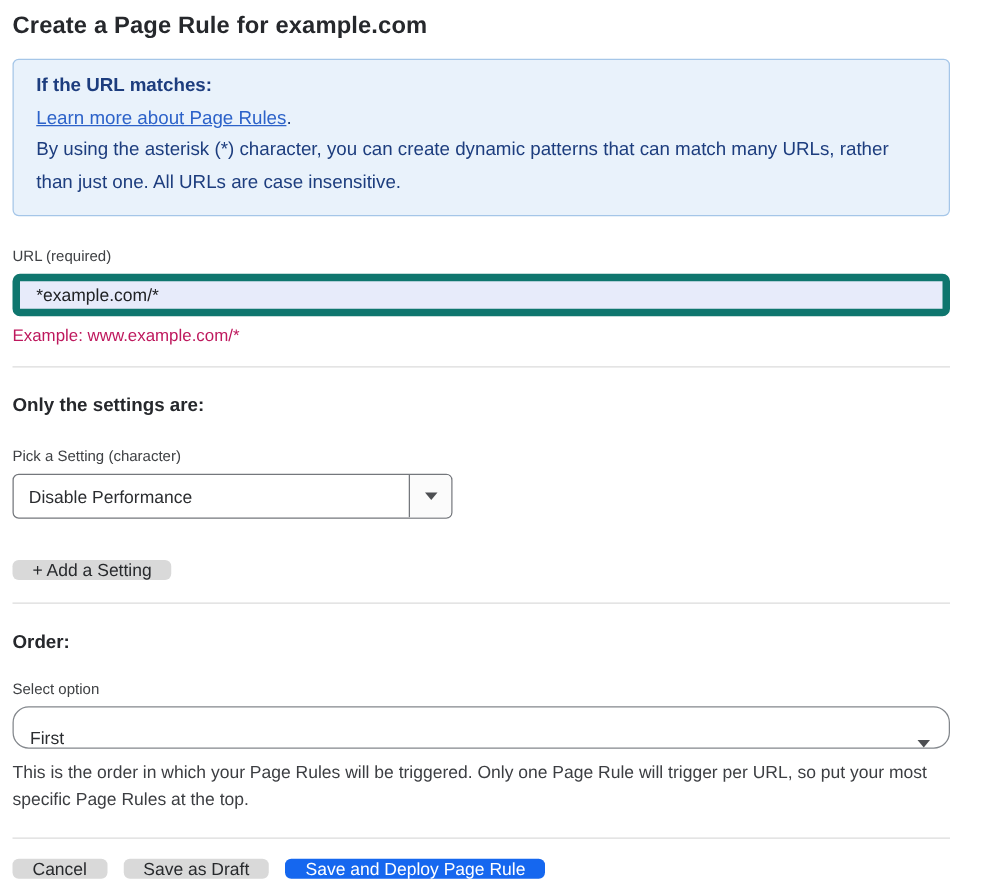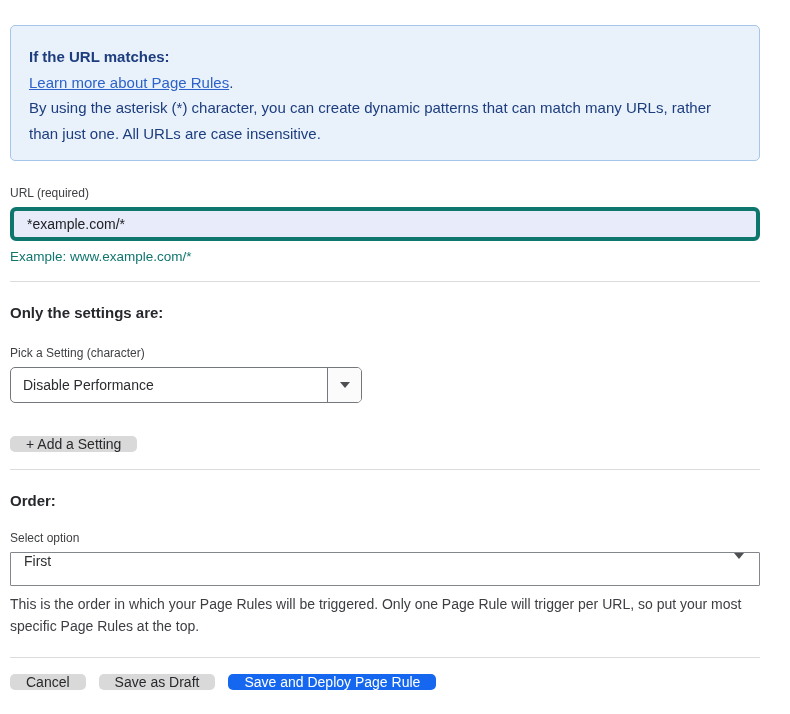--- a/index.html
+++ b/index.html
@@ -27,21 +27,21 @@
     font-size: 19px;
     font-weight: 700;
     color: #26282c;
     letter-spacing: 0.1px;
   }
   .info-box {
     margin-top: 15px;
     background: var(--info_bg);
     border: 1px solid var(--info_border);
     border-radius: 5px;
-    padding: 18px 18px 14px 18px;
+    padding: 8px 18px 14px 18px;
     color: var(--info_text);
     font-size: 15px;
     line-height: 1.7;
   }
   .info-box .info-heading { font-weight: 700; }
   .info-box a {
     color: var(--link_blue);
     text-decoration: underline;
     cursor: pointer;
   }
@@ -49,32 +49,32 @@
     font-size: 12px;
     color: var(--text_label);
     margin-top: 25px;
   }
   .url-input {
     display: block;
     width: 100%;
     margin-top: 7px;
     height: 34px;
     background: var(--input_bg);
-    border: 4px solid #0f766e;
+    border: 6px solid #0f766e;
     border-radius: 6px;
     padding: 0 13px;
     font-family: "Liberation Sans", sans-serif;
     font-size: 14px;
     color: #202225;
     outline: none;
   }
   .example-text {
     margin-top: 8px;
     font-size: 13.5px;
-    color: #0f766e;
+    color: #be185d;
   }
   .divider {
     border: none;
     border-top: 1px solid var(--divider);
     margin-top: 17px;
   }
   .section-heading {
     margin-top: 22px;
     font-size: 15px;
     font-weight: 700;
@@ -135,23 +135,23 @@
     color: #27292c;
     background: var(--button_gray);
   }
   .add-setting-btn { margin-top: 33px; }
   .select-box {
     margin-top: 7px;
     width: 100%;
     height: 34px;
     background: #ffffff;
     border: 1px solid #83878c;
-    border-radius: 1px;
-    display: flex;
-    align-items: flex-start;
+    border-radius: 13px;
+    display: flex;
+    align-items: flex-end;
     justify-content: space-between;
     padding: 0 15px 0 13px;
     font-size: 14px;
     color: #2b2d30;
     cursor: pointer;
   }
   .help-text {
     margin-top: 7px;
     font-size: 14px;
     color: #3c3e42;
@@ -167,20 +167,21 @@
   .btn-primary {
     background: var(--accent_blue);
     color: #ffffff;
   }
 </style>
 </head>
 <body>
 
 <div class="container">
 
+  <h1 class="page-title">Create a Page Rule for example.com</h1>
 
   <div class="info-box">
     <div class="info-heading">If the URL matches:</div>
     <div><a>Learn more about Page Rules</a><span>.</span></div>
     <div>By using the asterisk (*) character, you can create dynamic patterns that can match many URLs, rather than just one. All URLs are case insensitive.</div>
   </div>
 
   <div class="field-label">URL (required)</div>
   <input class="url-input" type="text" value="*example.com/*" style="">
   <div class="example-text">Example: www.example.com/*</div>

